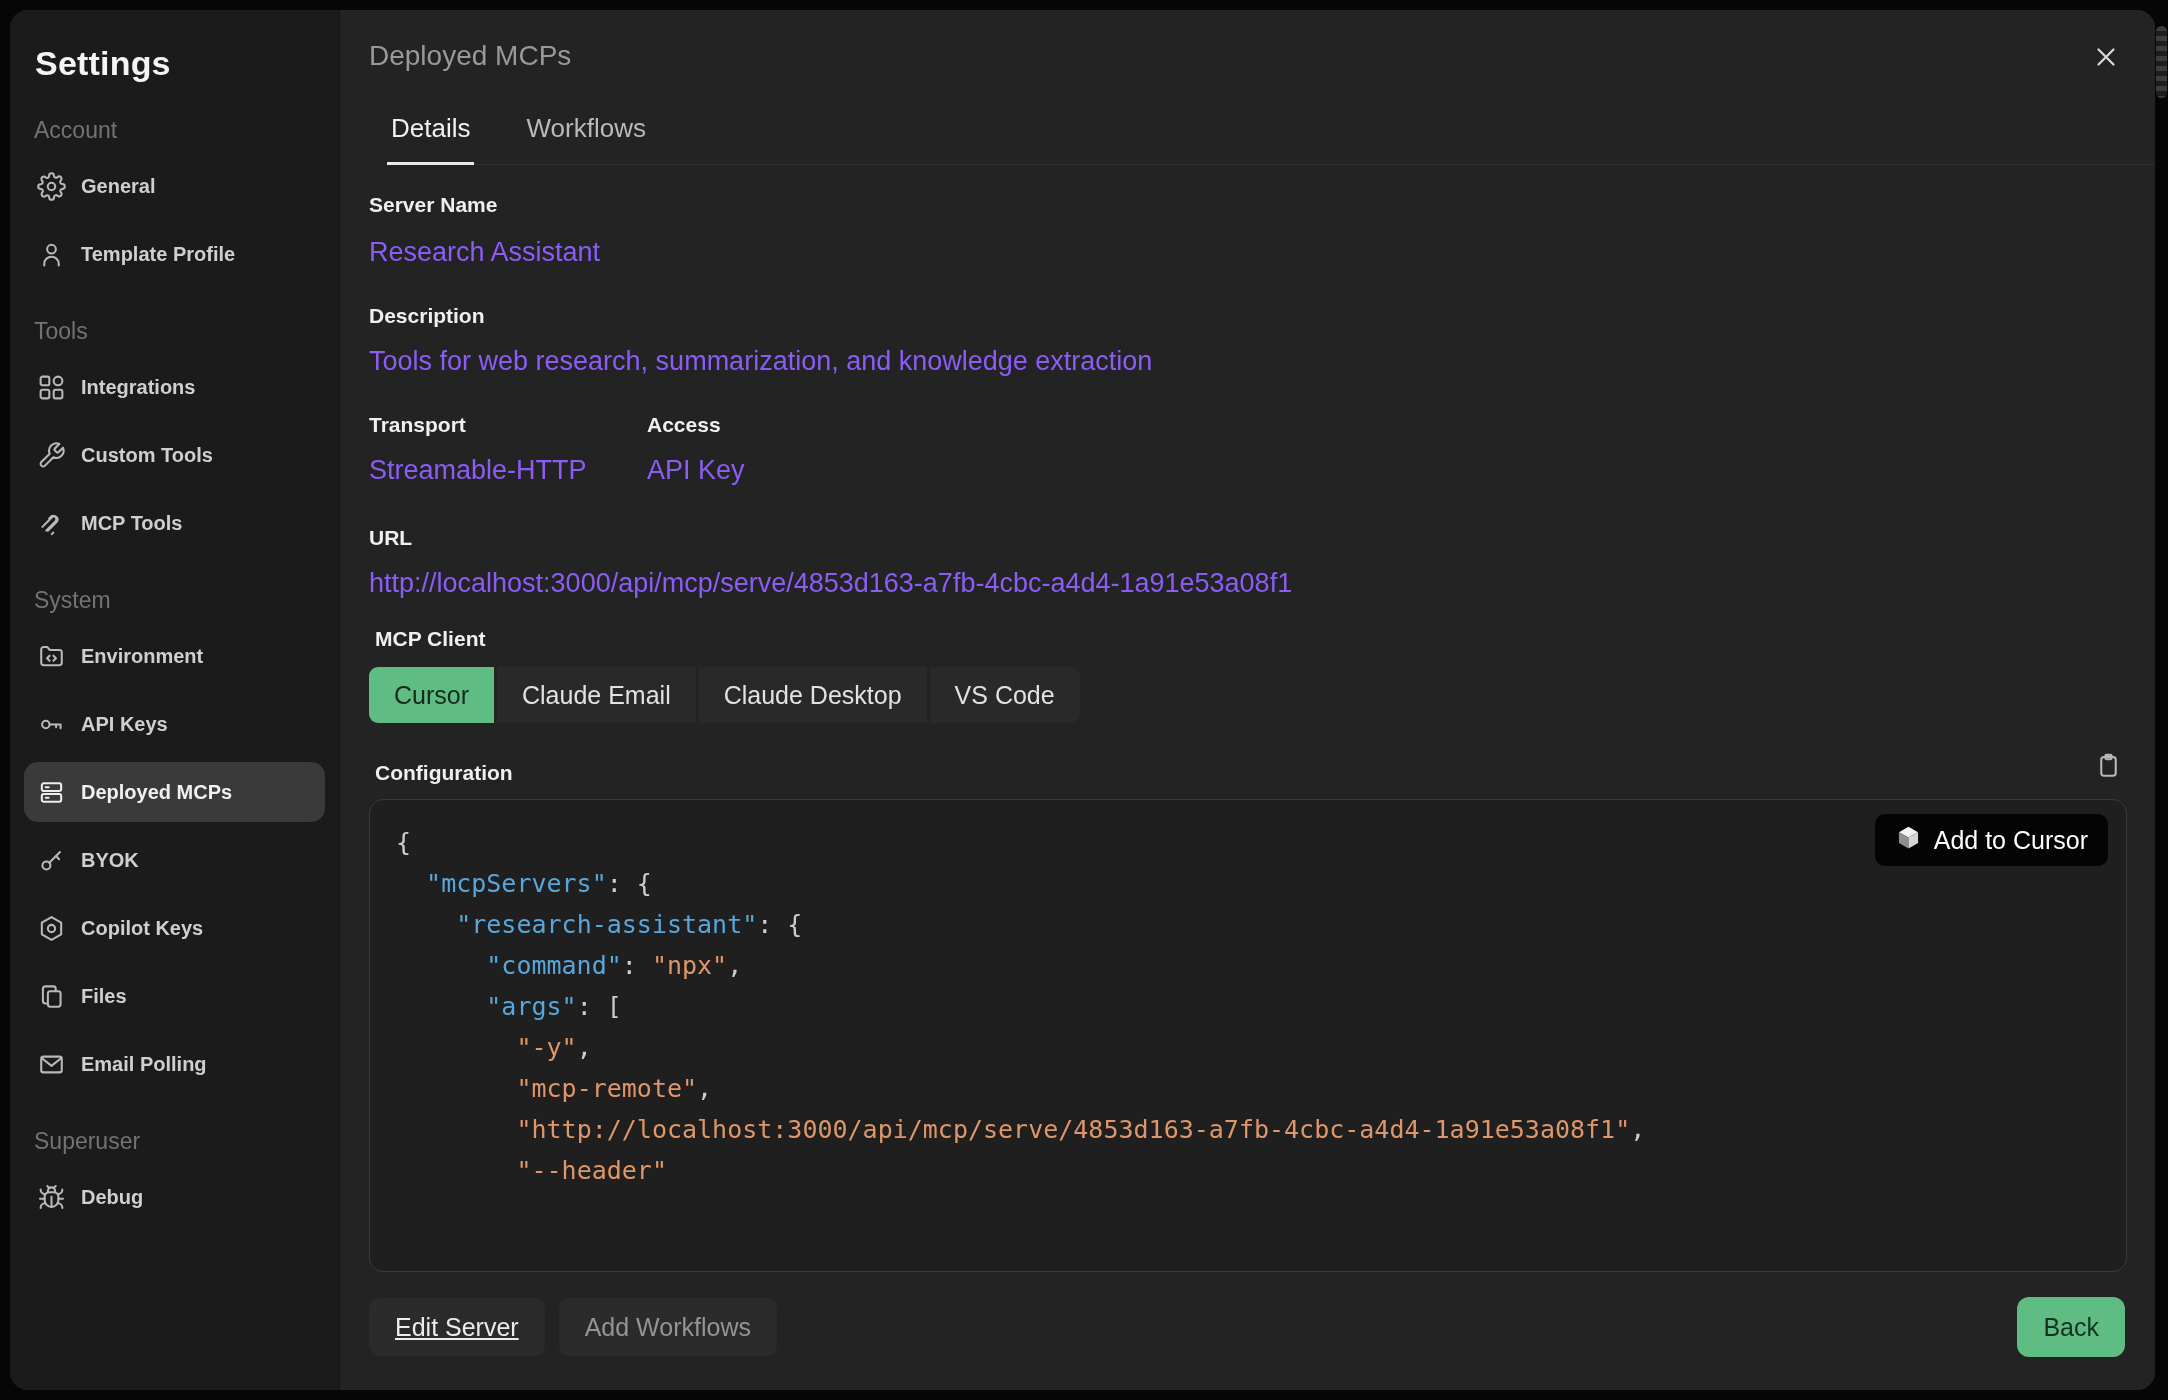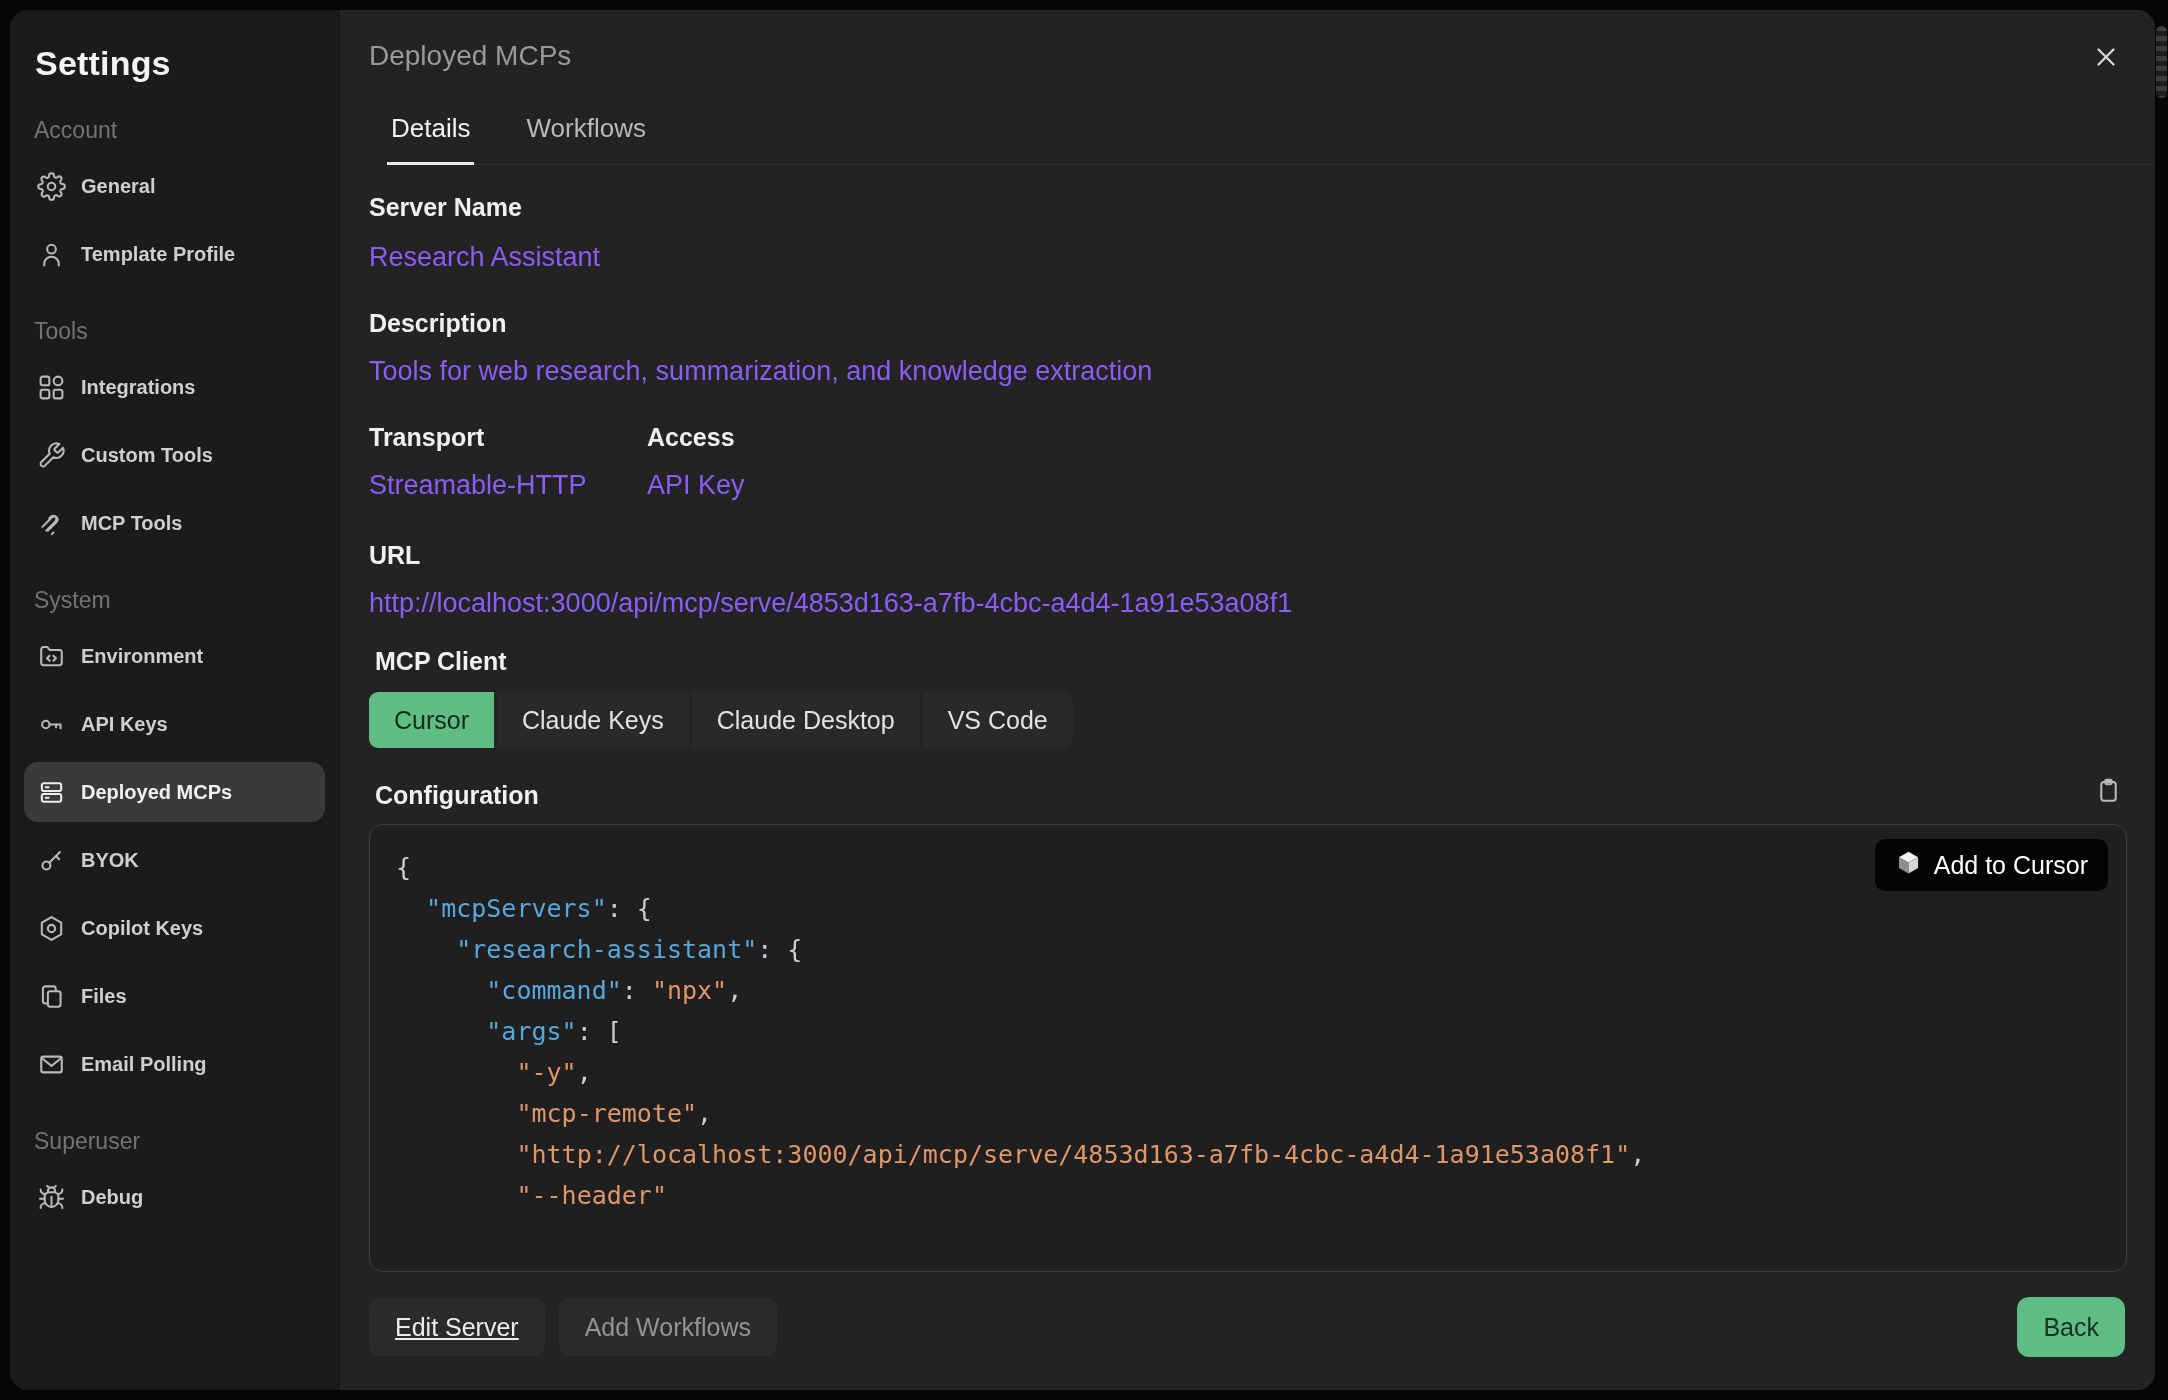--- a/index.html
+++ b/index.html
@@ -29,21 +29,21 @@
   .main-title { font-size:28px; color:#999; }
   .close-btn { background:none; border:none; color:#d9d9d9; cursor:pointer; padding:4px; margin-top:-2px; }
   .close-btn svg { width:30px; height:30px; }
 
   .tabs { display:flex; gap:48px; margin:34px 0 0 47px; border-bottom:1px solid #2e2e2e; padding-right:0; }
   .tabs { margin-right:0; }
   .tab { font-size:26px; color:#b9b9b9; padding:0 4px 18px 4px; cursor:pointer; border-bottom:3px solid transparent; margin-bottom:-1px; }
   .tab.active { color:#f2f2f2; border-bottom-color:#e9e9e9; }
 
   .content { flex:1; min-height:0; overflow:hidden; padding:28px 28px 0 29px; display:flex; flex-direction:column; }
-  .f-label { font-size:25px; font-weight:700; color:#f0f0f0; }
+  .f-label { font-size:21px; font-weight:700; color:#f0f0f0; }
   .f-value { font-size:27px; color:#8b5cf6; margin-top:20px; }
   .gap-sec { margin-top:36px; }
   .two-col { display:flex; }
   .col-transport { width:278px; }
   .indent { margin-left:6px; }
 
   .client-group { display:flex; gap:3px; margin-top:16px; }
   .client-btn { height:56px; padding:0 25px; font-size:25px; background:#292929; color:#e2e2e2;
     border:none; cursor:pointer; display:flex; align-items:center; }
   .client-btn:first-child { border-radius:9px 0 0 9px; }
@@ -256,21 +256,21 @@
             <div class="f-value" style="margin-top:18px">API Key</div>
           </div>
         </div>
 
         <div class="f-label" style="margin-top:40px">URL</div>
         <div class="f-value" style="margin-top:18px">http://localhost:3000/api/mcp/serve/4853d163-a7fb-4cbc-a4d4-1a91e53a08f1</div>
 
         <div class="f-label indent" style="margin-top:28px">MCP Client</div>
         <div class="client-group">
             <button class="client-btn selected">Cursor</button>
-            <button class="client-btn">Claude Keys</button>
+            <button class="client-btn">Claude Email</button>
             <button class="client-btn">Claude Desktop</button>
             <button class="client-btn">VS Code</button>
           </div>
 
         <div class="config-row">
           <div class="f-label indent">Configuration</div>
           <button class="copy-btn">
             <span>
               <svg viewBox="0 0 24 24" fill="none" stroke="currentColor" stroke-width="1.7" stroke-linecap="round" stroke-linejoin="round">
                   <rect x="6" y="5" width="12" height="15.5" rx="2.2"></rect>

